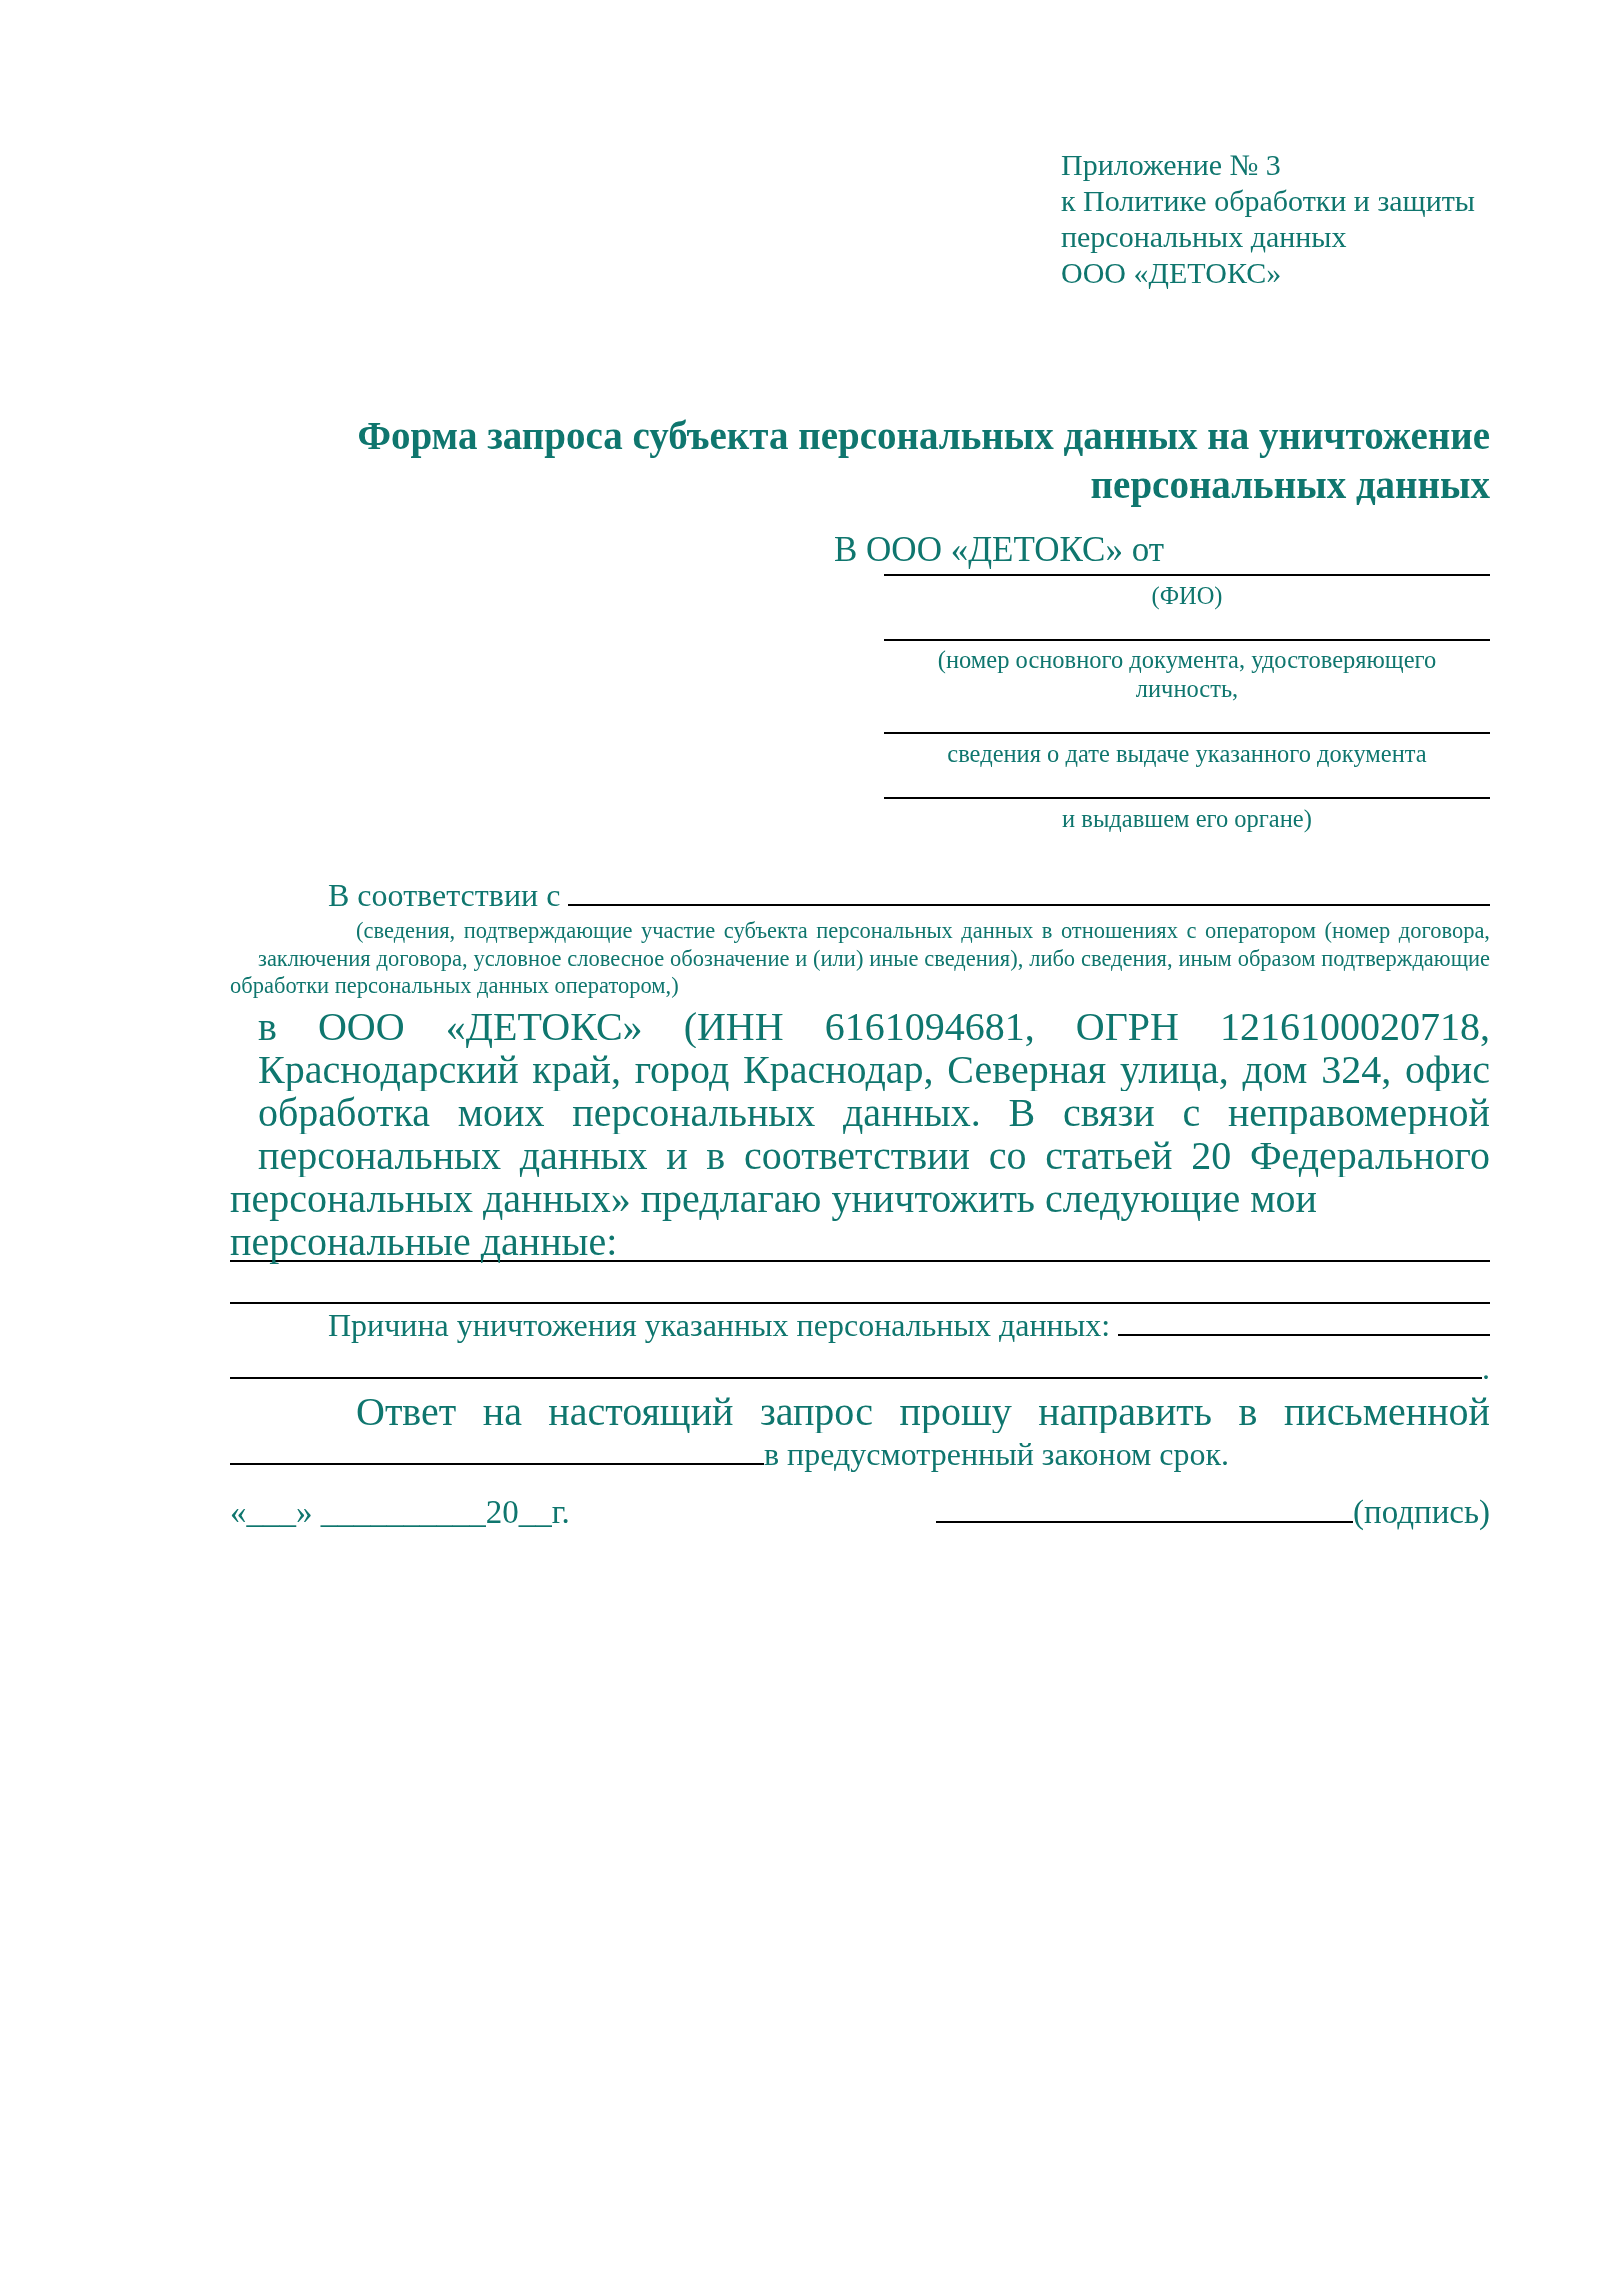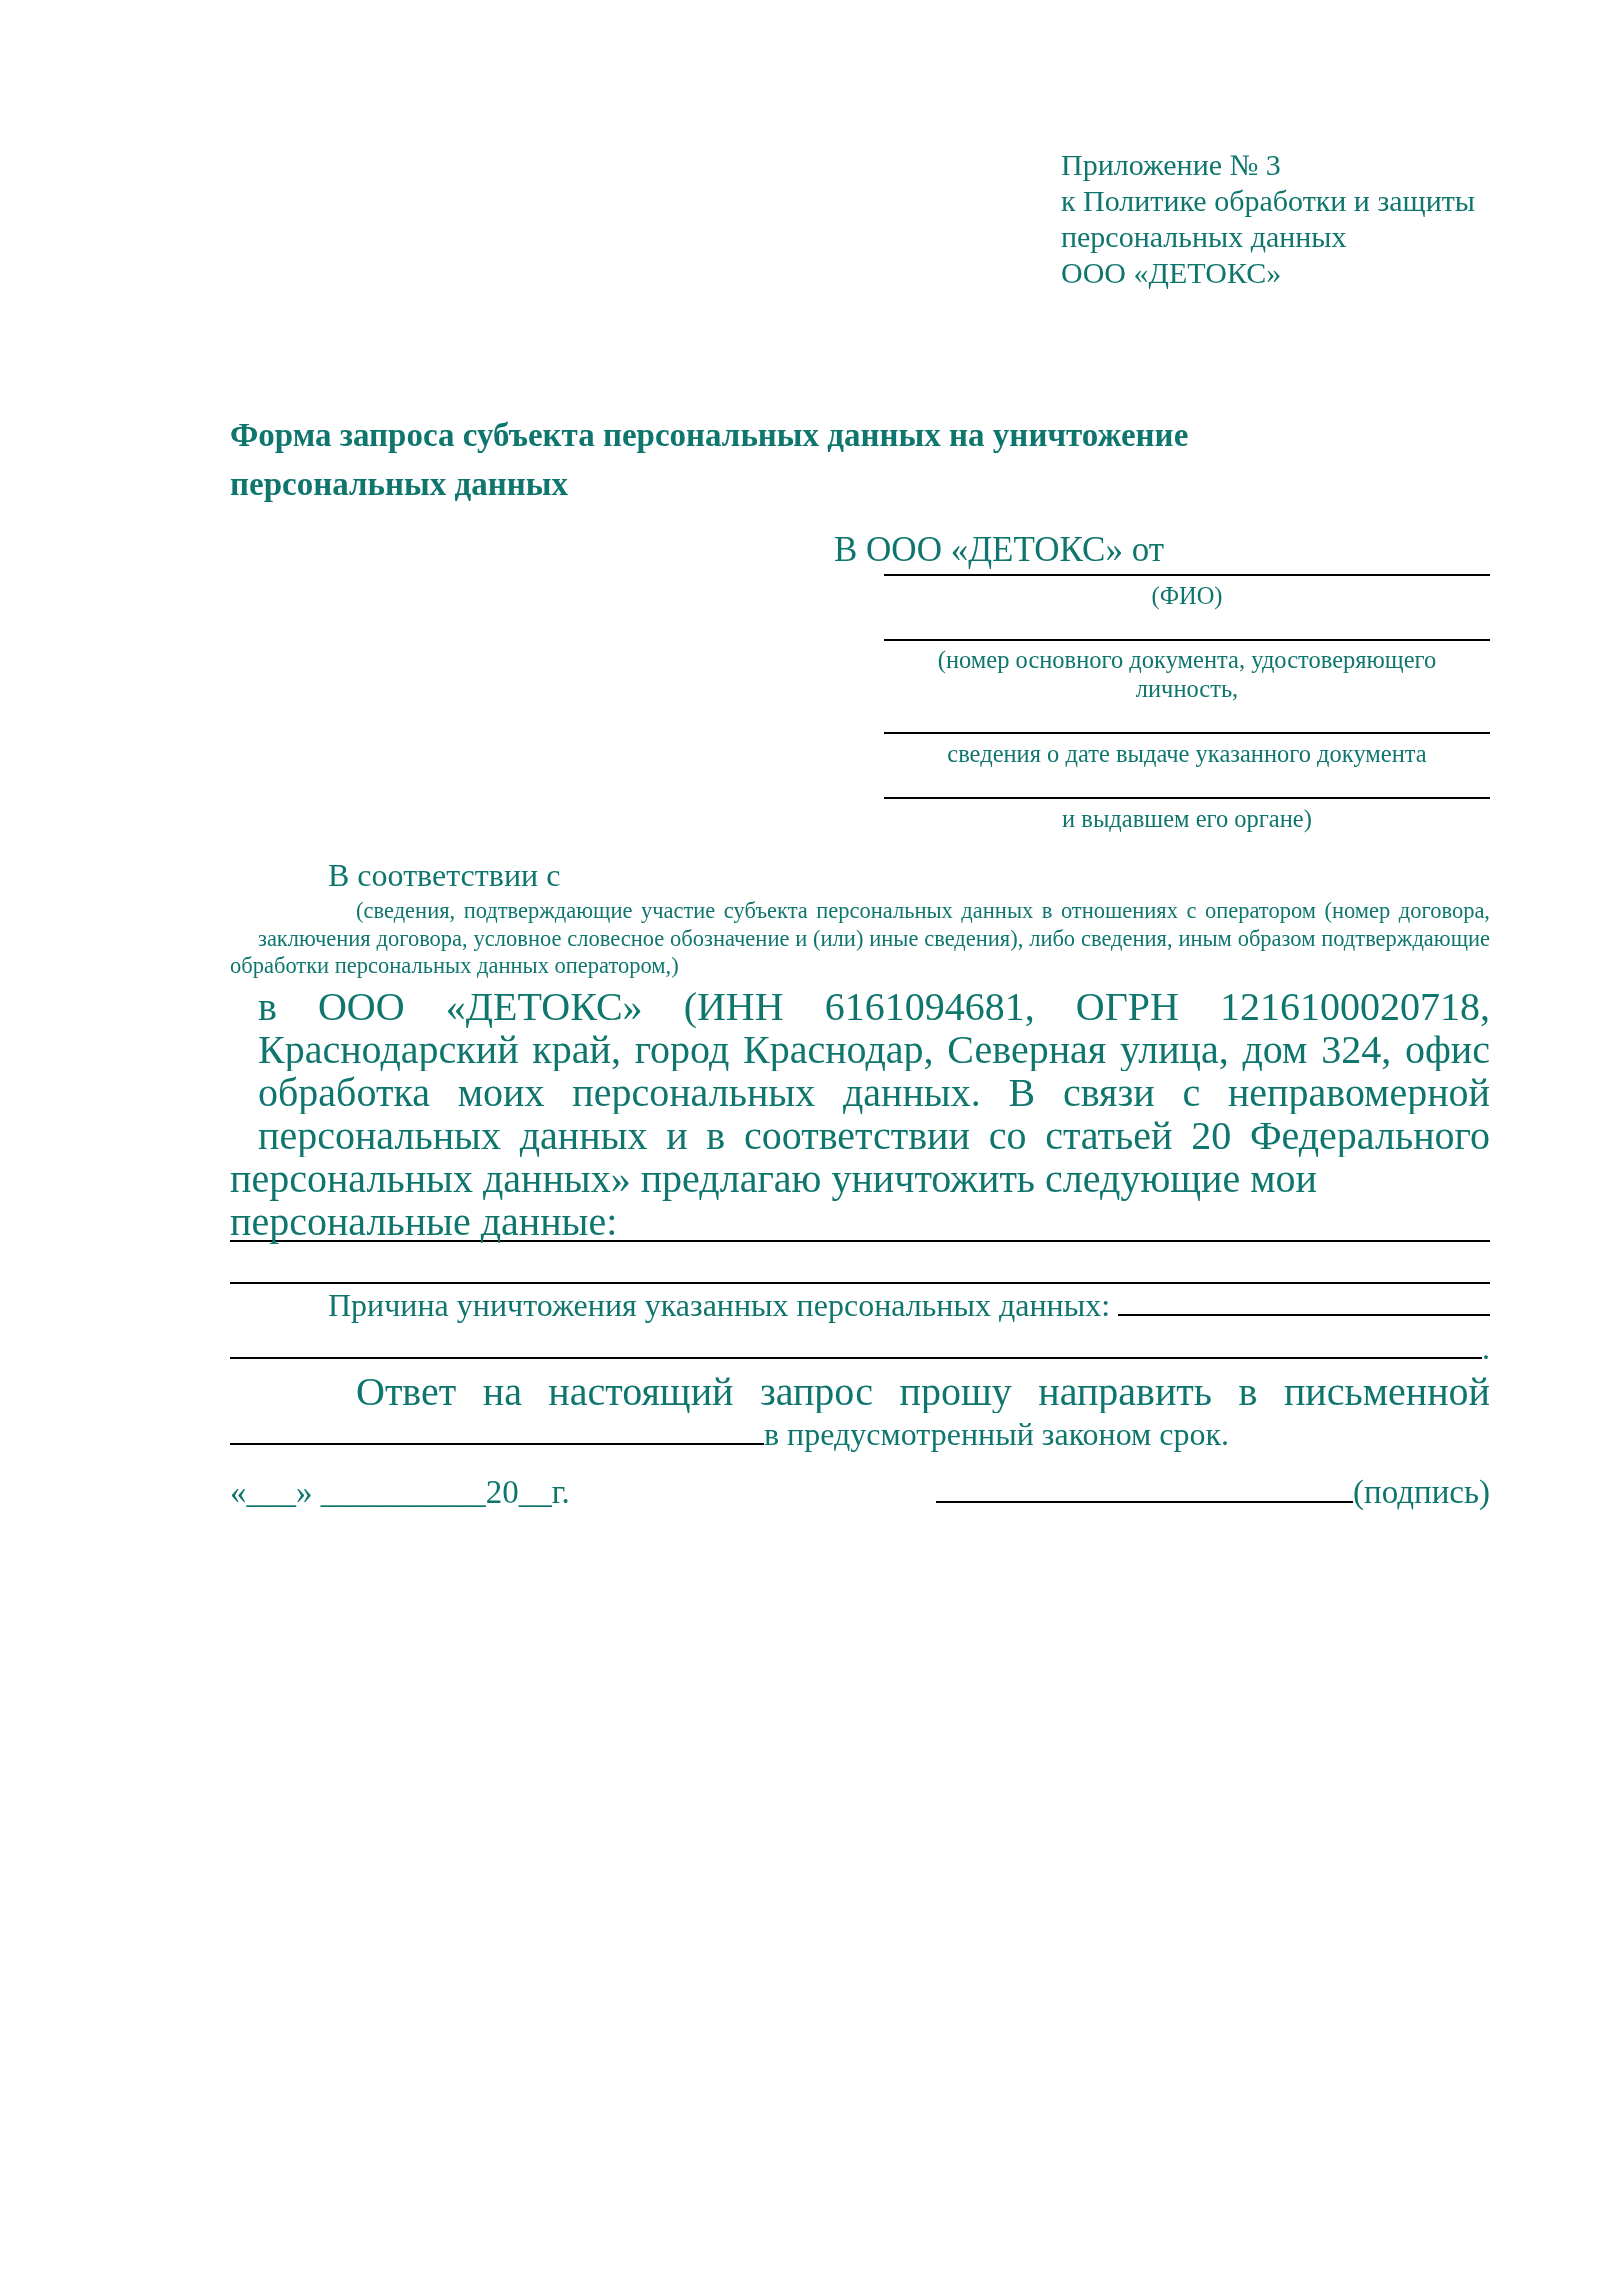--- a/index.html
+++ b/index.html
@@ -27,23 +27,23 @@
   
   .header-block {
     margin-left: 831px;
     font-size: 30px;
     line-height: 36px;
     text-align: left;
   }
   
   .title {
     margin-top: 120px;
-    text-align: left;
+    text-align: right;
     font-weight: bold;
-    font-size: 33px;
+    font-size: 39px;
     line-height: 49px;
   }
   
   .addressee {
     margin-top: 15.7px;
     margin-left: 604px;
     font-size: 35px;
     line-height: 49px;
   }
   
@@ -73,21 +73,21 @@
   }
   .row .lead { white-space: nowrap; margin-right: 7.8px; }
   .blank {
     display: block;
     height: 29px;
     border-bottom: 2.9px solid #000;
   }
   .grow { flex: 1 1 auto; }
   .w545 { width: 534px; flex: 0 0 auto; }
   .w425 { width: 417px; flex: 0 0 auto; }
-  .accordance { margin-top: 21px; padding-left: 98px; flex-direction: column; }
+  .accordance { margin-top: 41px; padding-left: 98px; }
   .reason { padding-left: 98px; }
   
   .jl {
     text-align: justify;
     overflow: hidden;
     margin-left: 28px;
   }
   .jl::after {
     content: "";
     display: inline-block;

